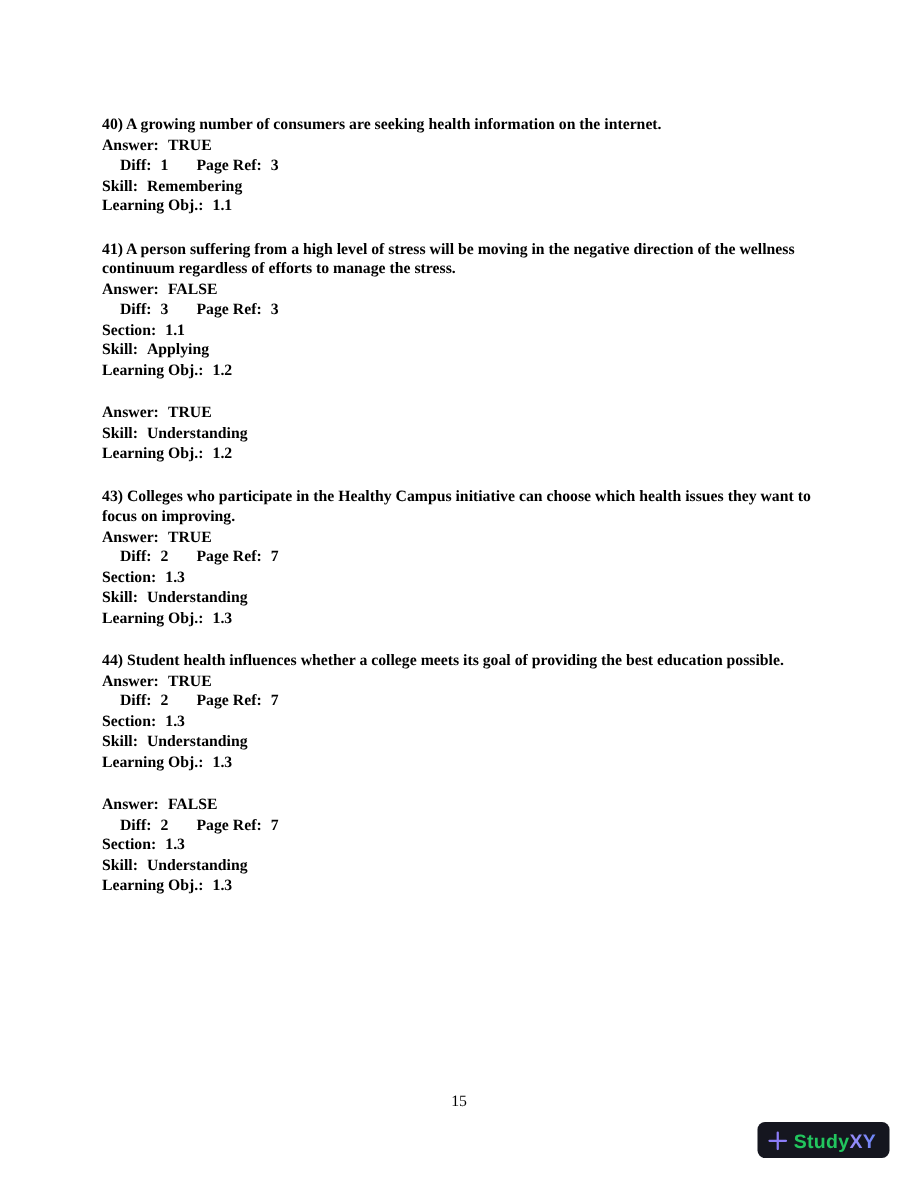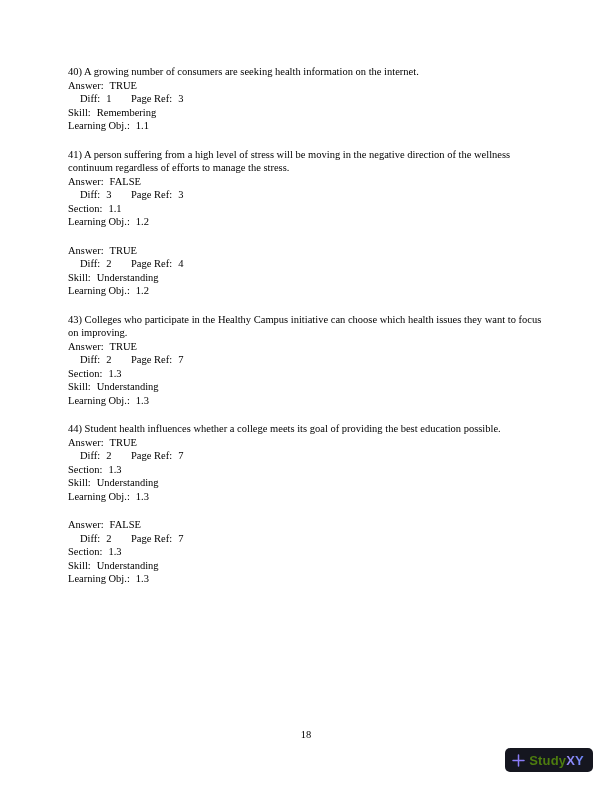--- a/index.html
+++ b/index.html
@@ -13,24 +13,25 @@
     color: #000000;
   }
   .page {
     position: absolute;
     inset: 0;
     background: #ffffff;
   }
   .content {
     position: absolute;
     left: 68px;
-    top: 65px;
+    top: 77px;
     width: 476px;
     font-size: 10.5px;
     line-height: 13.5px;
+    font-weight: bold;
   }
   .qblock { margin-bottom: 15px; }
   .qtext { }
   .line { white-space: nowrap; }
   .val { margin-left: 6px; }
   .diff-group { display: inline-block; min-width: 51px; margin-left: 12px; }
   .footer-pagenum {
     position: absolute;
     top: 728px;
     left: 0;
@@ -54,21 +55,21 @@
     gap: 4px;
     font-family: "Liberation Sans", sans-serif;
     font-weight: bold;
     font-size: 13px;
     letter-spacing: 0.2px;
   }
   .logo-badge .plus-icon {
     display: flex;
     align-items: center;
   }
-  .logo-badge .logo-primary { color: #4d7c0f; }
+  .logo-badge .logo-primary { color: #22c55e; }
   .logo-badge .logo-accent {
     background: linear-gradient(90deg, #9d8bfa, #6b86f7); 
     -webkit-background-clip: text;
     background-clip: text;
     color: transparent;
   }
 </style>
 </head>
 <body>
 
@@ -82,26 +83,26 @@
       <div class="line"><span class="diff-group"><span class="lbl">Diff:</span><span class="val">1</span></span><span class="lbl">Page Ref:</span><span class="val">3</span></div>
       <div class="line"><span class="lbl">Skill:</span><span class="val">Remembering</span></div>
       <div class="line"><span class="lbl">Learning Obj.:</span><span class="val">1.1</span></div>
     </div>
 
     <div class="qblock">
       <p class="qtext">41) A person suffering from a high level of stress will be moving in the negative direction of the wellness continuum regardless of efforts to manage the stress.</p>
       <div class="line"><span class="lbl">Answer:</span><span class="val">FALSE</span></div>
       <div class="line"><span class="diff-group"><span class="lbl">Diff:</span><span class="val">3</span></span><span class="lbl">Page Ref:</span><span class="val">3</span></div>
       <div class="line"><span class="lbl">Section:</span><span class="val">1.1</span></div>
+      <div class="line"><span class="lbl">Skill:</span><span class="val">Applying</span></div>
       <div class="line"><span class="lbl">Learning Obj.:</span><span class="val">1.2</span></div>
     </div>
 
     <div class="qblock">
       <div class="line"><span class="lbl">Answer:</span><span class="val">TRUE</span></div>
-      <div class="line"><span class="diff-group"><span class="lbl">Diff:</span><span class="val">2</span></span><span class="lbl">Page Ref:</span><span class="val">4</span></div>
       <div class="line"><span class="lbl">Skill:</span><span class="val">Understanding</span></div>
       <div class="line"><span class="lbl">Learning Obj.:</span><span class="val">1.2</span></div>
     </div>
 
     <div class="qblock">
       <p class="qtext">43) Colleges who participate in the Healthy Campus initiative can choose which health issues they want to focus on improving.</p>
       <div class="line"><span class="lbl">Answer:</span><span class="val">TRUE</span></div>
       <div class="line"><span class="diff-group"><span class="lbl">Diff:</span><span class="val">2</span></span><span class="lbl">Page Ref:</span><span class="val">7</span></div>
       <div class="line"><span class="lbl">Section:</span><span class="val">1.3</span></div>
       <div class="line"><span class="lbl">Skill:</span><span class="val">Understanding</span></div>
@@ -120,21 +121,21 @@
     <div class="qblock">
       <div class="line"><span class="lbl">Answer:</span><span class="val">FALSE</span></div>
       <div class="line"><span class="diff-group"><span class="lbl">Diff:</span><span class="val">2</span></span><span class="lbl">Page Ref:</span><span class="val">7</span></div>
       <div class="line"><span class="lbl">Section:</span><span class="val">1.3</span></div>
       <div class="line"><span class="lbl">Skill:</span><span class="val">Understanding</span></div>
       <div class="line"><span class="lbl">Learning Obj.:</span><span class="val">1.3</span></div>
     </div>
 
   </div>
 
-  <div class="footer-pagenum">18</div>
+  <div class="footer-pagenum">15</div>
 
   <div class="logo-badge">
     <span class="plus-icon">
       <svg width="13" height="13" viewBox="0 0 13 13" aria-hidden="true">
         <path d="M6.5 1 V12 M1 6.5 H12" stroke="#8b7cf8" stroke-width="1.5" stroke-linecap="round" fill="none"></path>
       </svg>
     </span>
     <span><span class="logo-primary">Study</span><span class="logo-accent">XY</span></span>
   </div>
 

